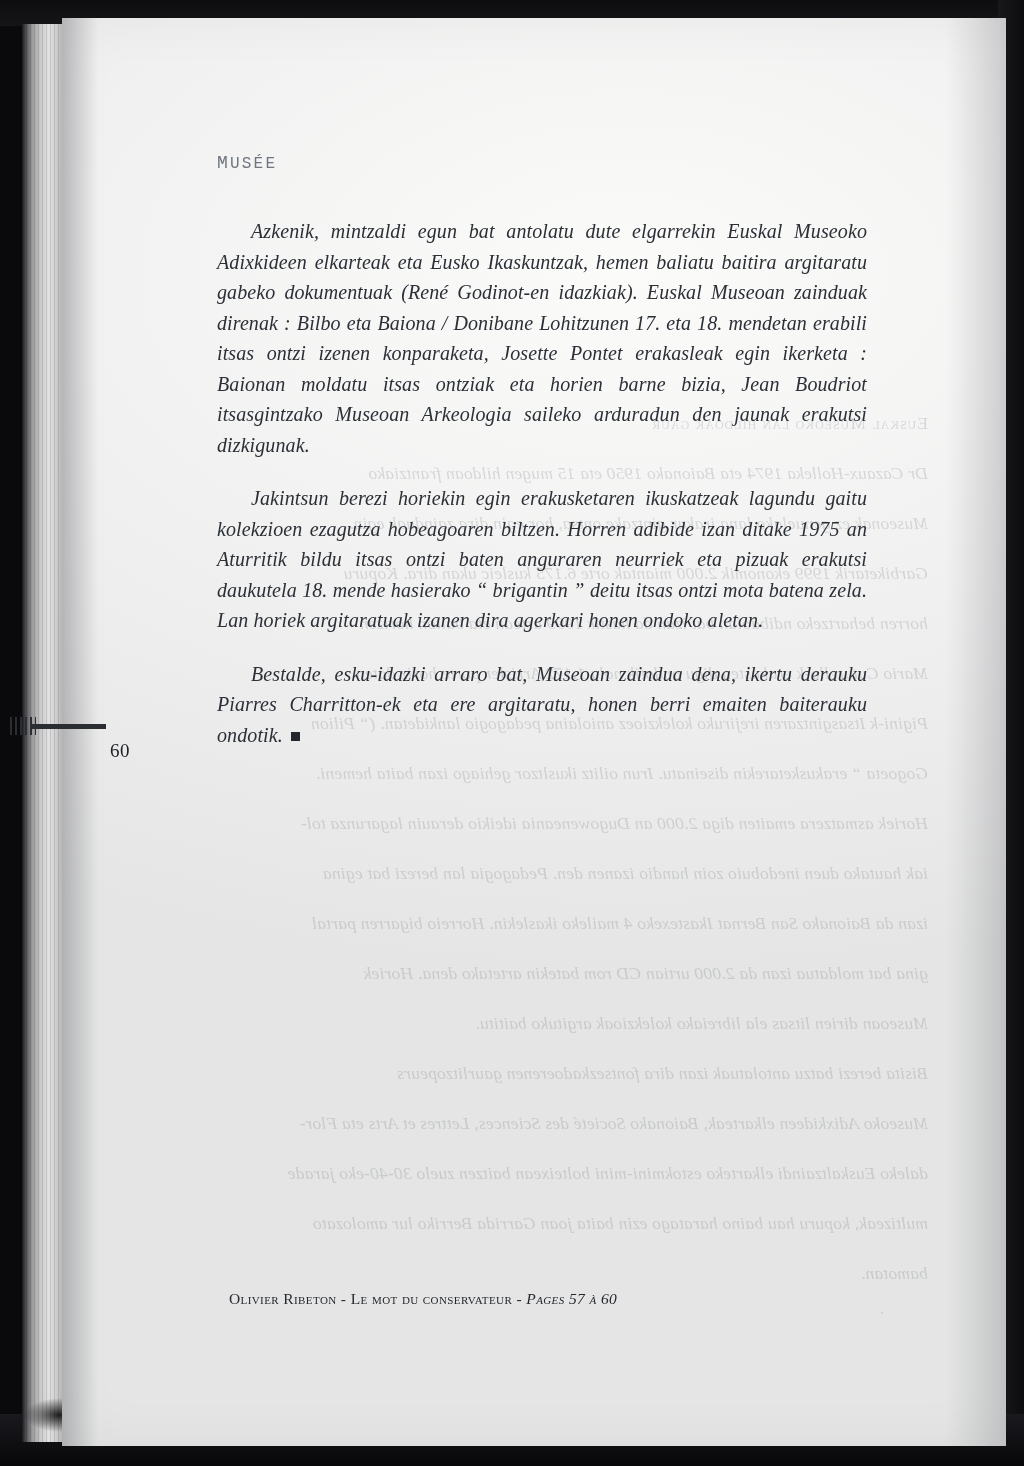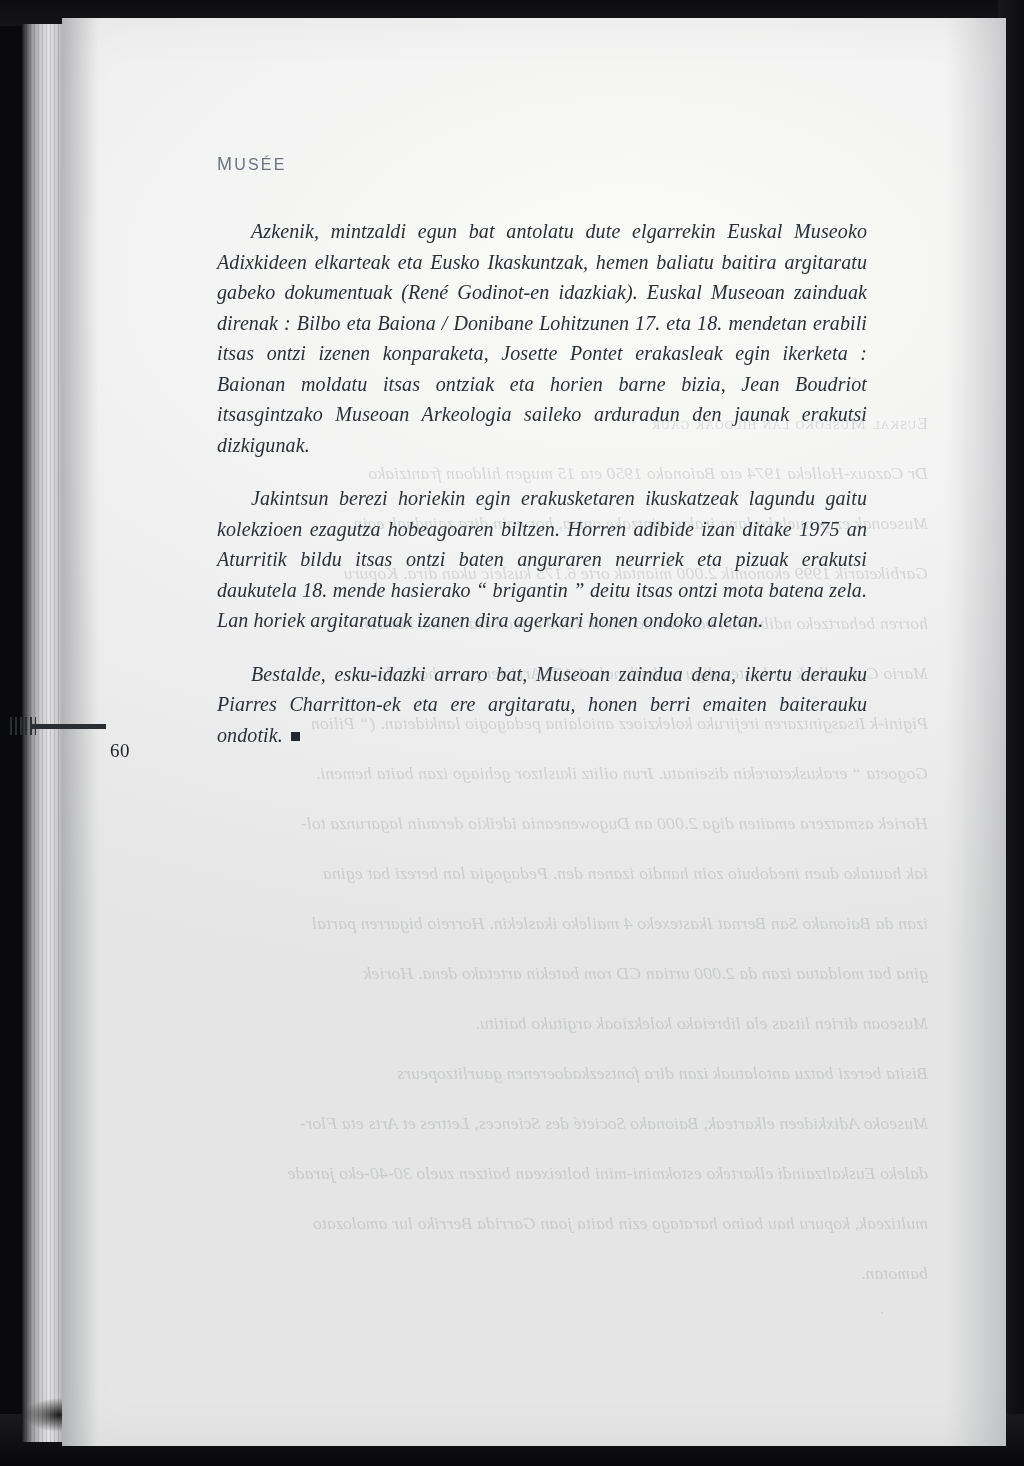--- a/index.html
+++ b/index.html
@@ -101,21 +101,21 @@
   
   .content {
     position: absolute;
     left: 0; top: 0; width: 100%; height: 100%;
   }
 
   .section-head {
     position: absolute;
     left: 155px; top: 128px;
     color: #6e757f;
-    font-family: Liberation Sans, sans-serif;
+    font-family: Liberation Mono, monospace;
     font-size: 23px;
     letter-spacing: 2.2px;
     font-variant: small-caps;
     text-transform: lowercase;
   }
   .section-head::first-letter { font-size: 26px; }
 
   .body-text {
     position: absolute;
     left: 155px; top: 198px;
@@ -229,16 +229,17 @@
 
       <div class="body-text">
         <p>Azkenik, mintzaldi egun bat antolatu dute elgarrekin Euskal Museoko Adixkideen elkarteak eta Eusko Ikaskuntzak, hemen baliatu baitira argitaratu gabeko dokumentuak (René Godinot-en idazkiak). Euskal Museoan zainduak direnak : Bilbo eta Baiona / Donibane Lohitzunen 17. eta 18. mendetan erabili itsas ontzi izenen konparaketa, Josette Pontet erakasleak egin ikerketa : Baionan moldatu itsas ontziak eta horien barne bizia, Jean Boudriot itsasgintzako Museoan Arkeologia saileko arduradun den jaunak erakutsi dizkigunak.</p>
         <p>Jakintsun berezi horiekin egin erakusketaren ikuskatzeak lagundu gaitu kolekzioen ezagutza hobeagoaren biltzen. Horren adibide izan ditake 1975 an Aturritik bildu itsas ontzi baten anguraren neurriek eta pizuak erakutsi daukutela 18. mende hasierako “ brigantin ” deitu itsas ontzi mota batena zela. Lan horiek argitaratuak izanen dira agerkari honen ondoko aletan.</p>
         <p><span>Bestalde, esku-idazki arraro bat, Museoan zaindua dena, ikertu derauku Piarres Charritton-ek eta ere argitaratu, honen berri emaiten baiterauku ondotik.</span><span class="endmark"></span></p>
       </div>
 
       <div class="folio-rule"></div>
       <div class="folio">60</div>
 
+      <div class="footer"><span class="sc">Olivier Ribeton</span><span> - </span><span class="sc">Le mot du conservateur</span><span> - </span><span class="sc it">Pages 57 à 60</span></div>
 
     </div>
   </div>
 </div>
 
 </body></html>

